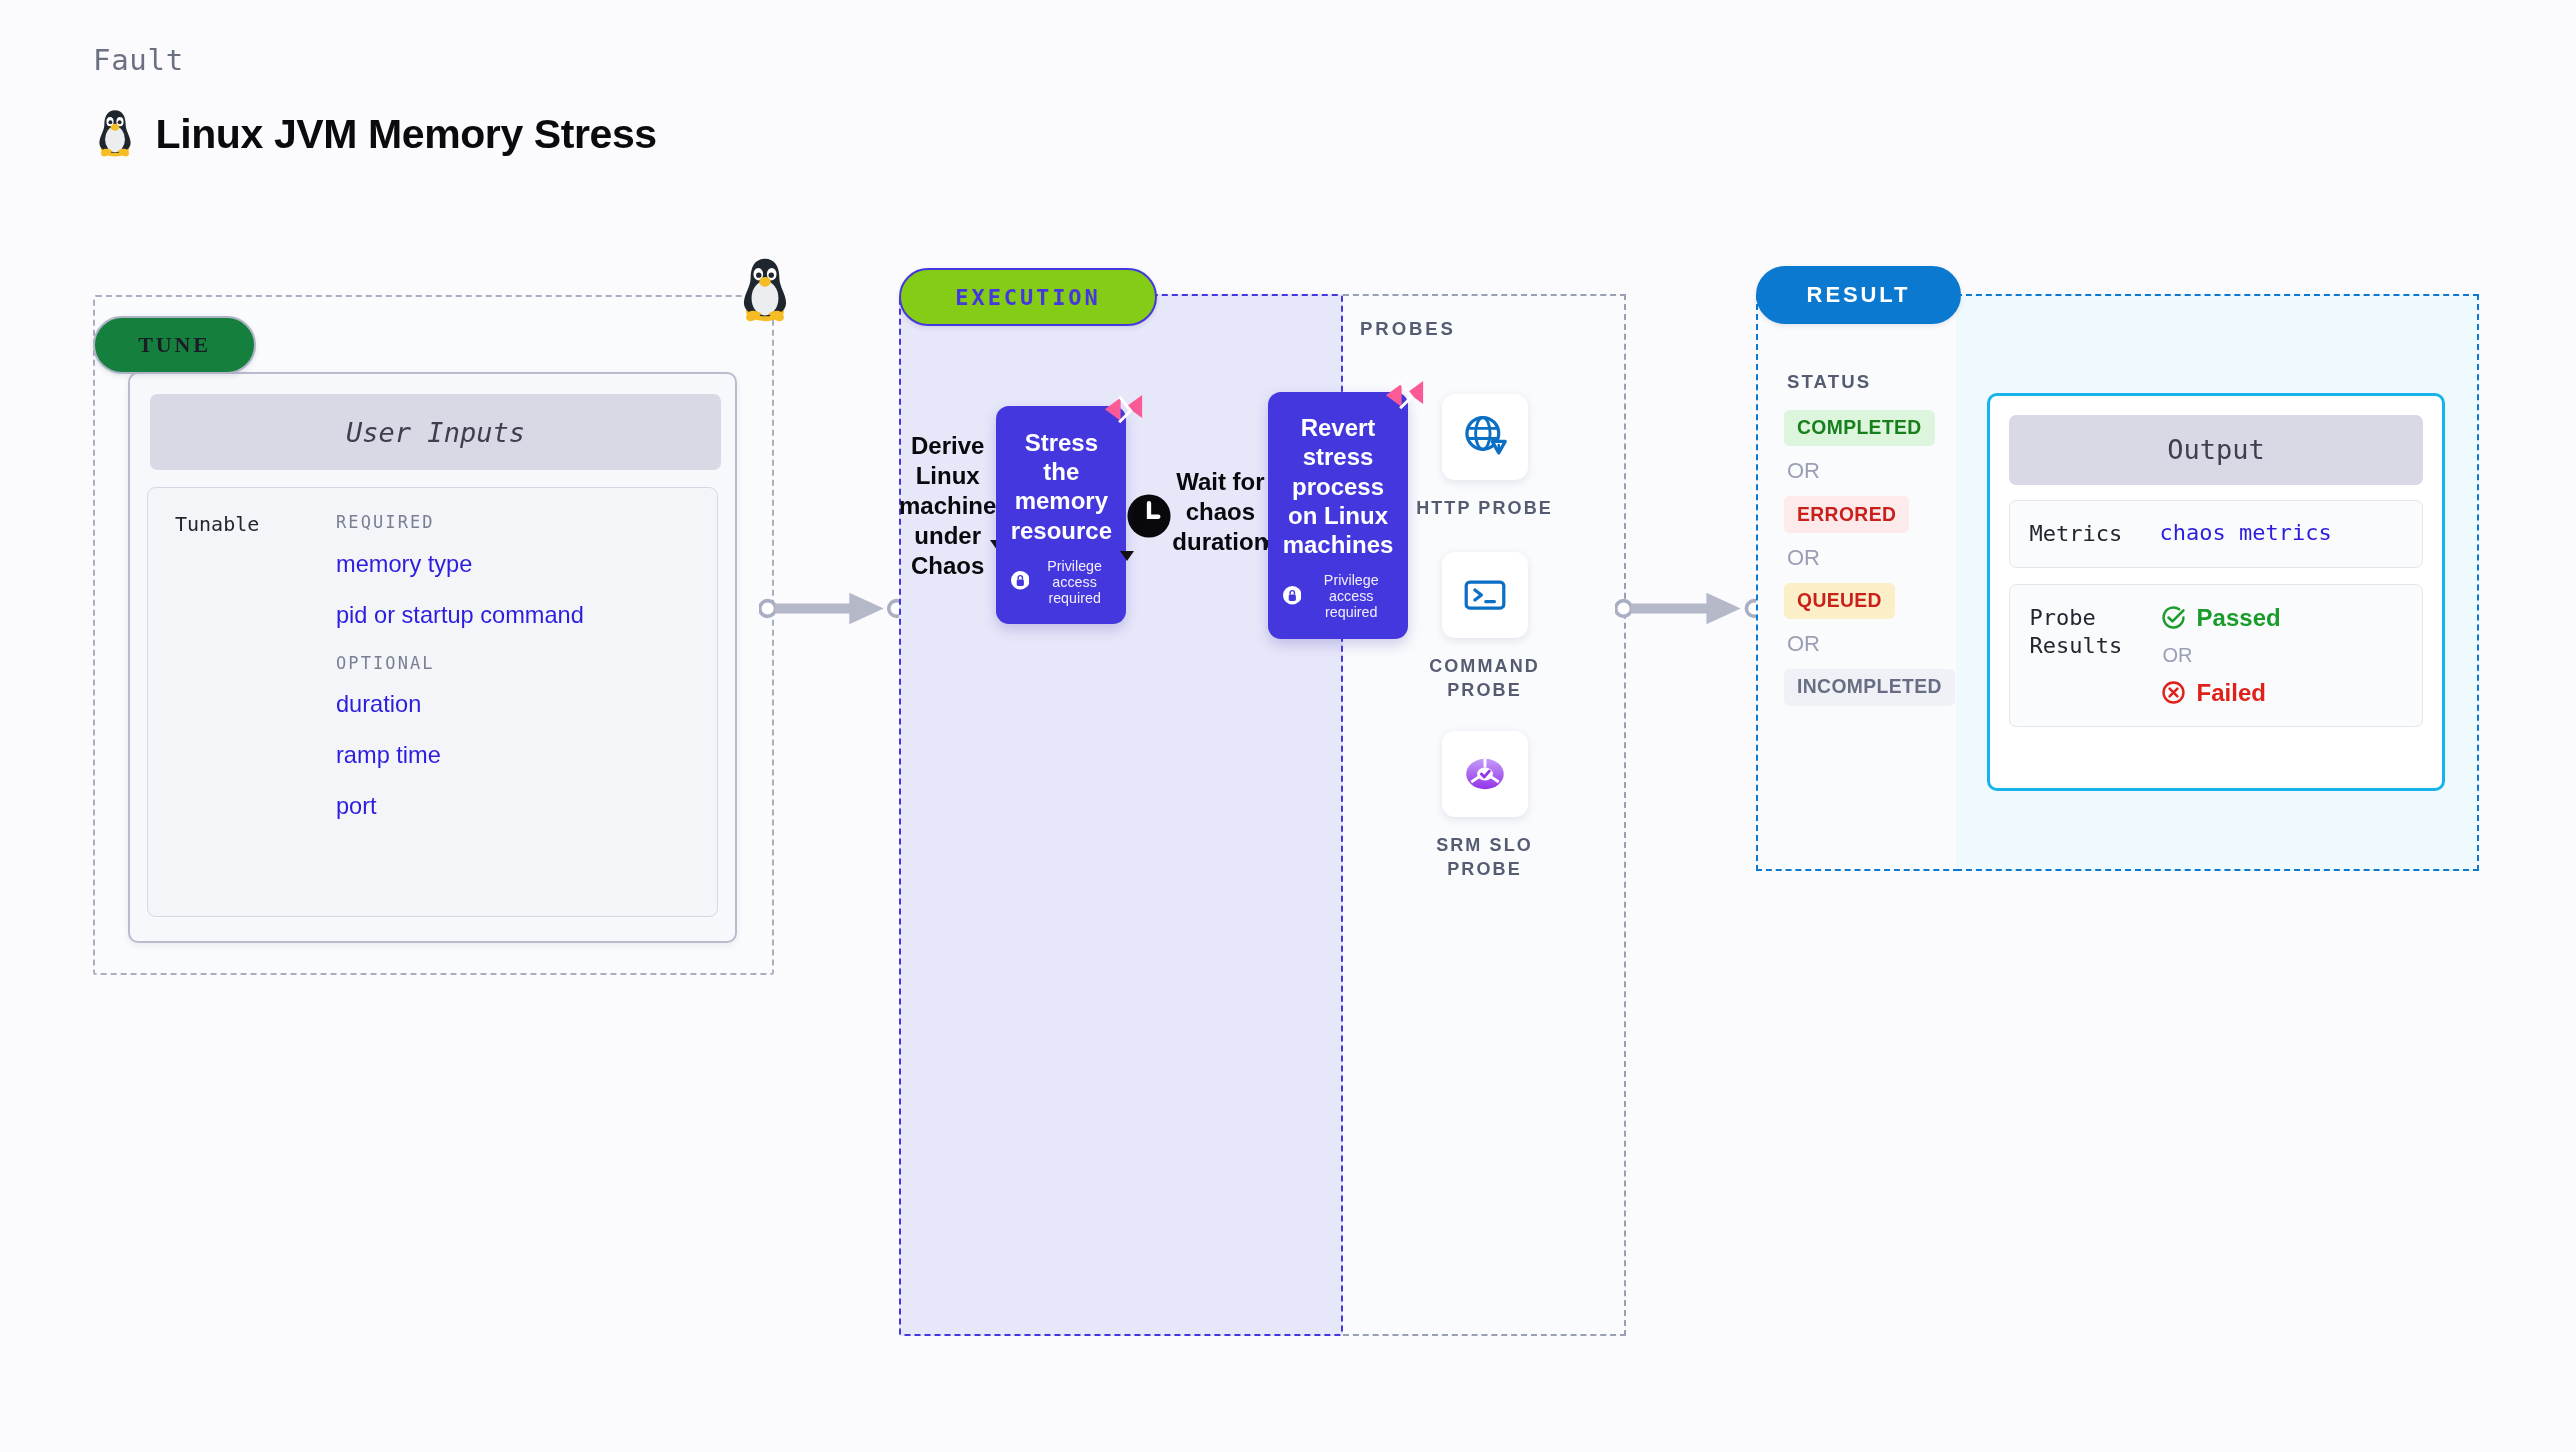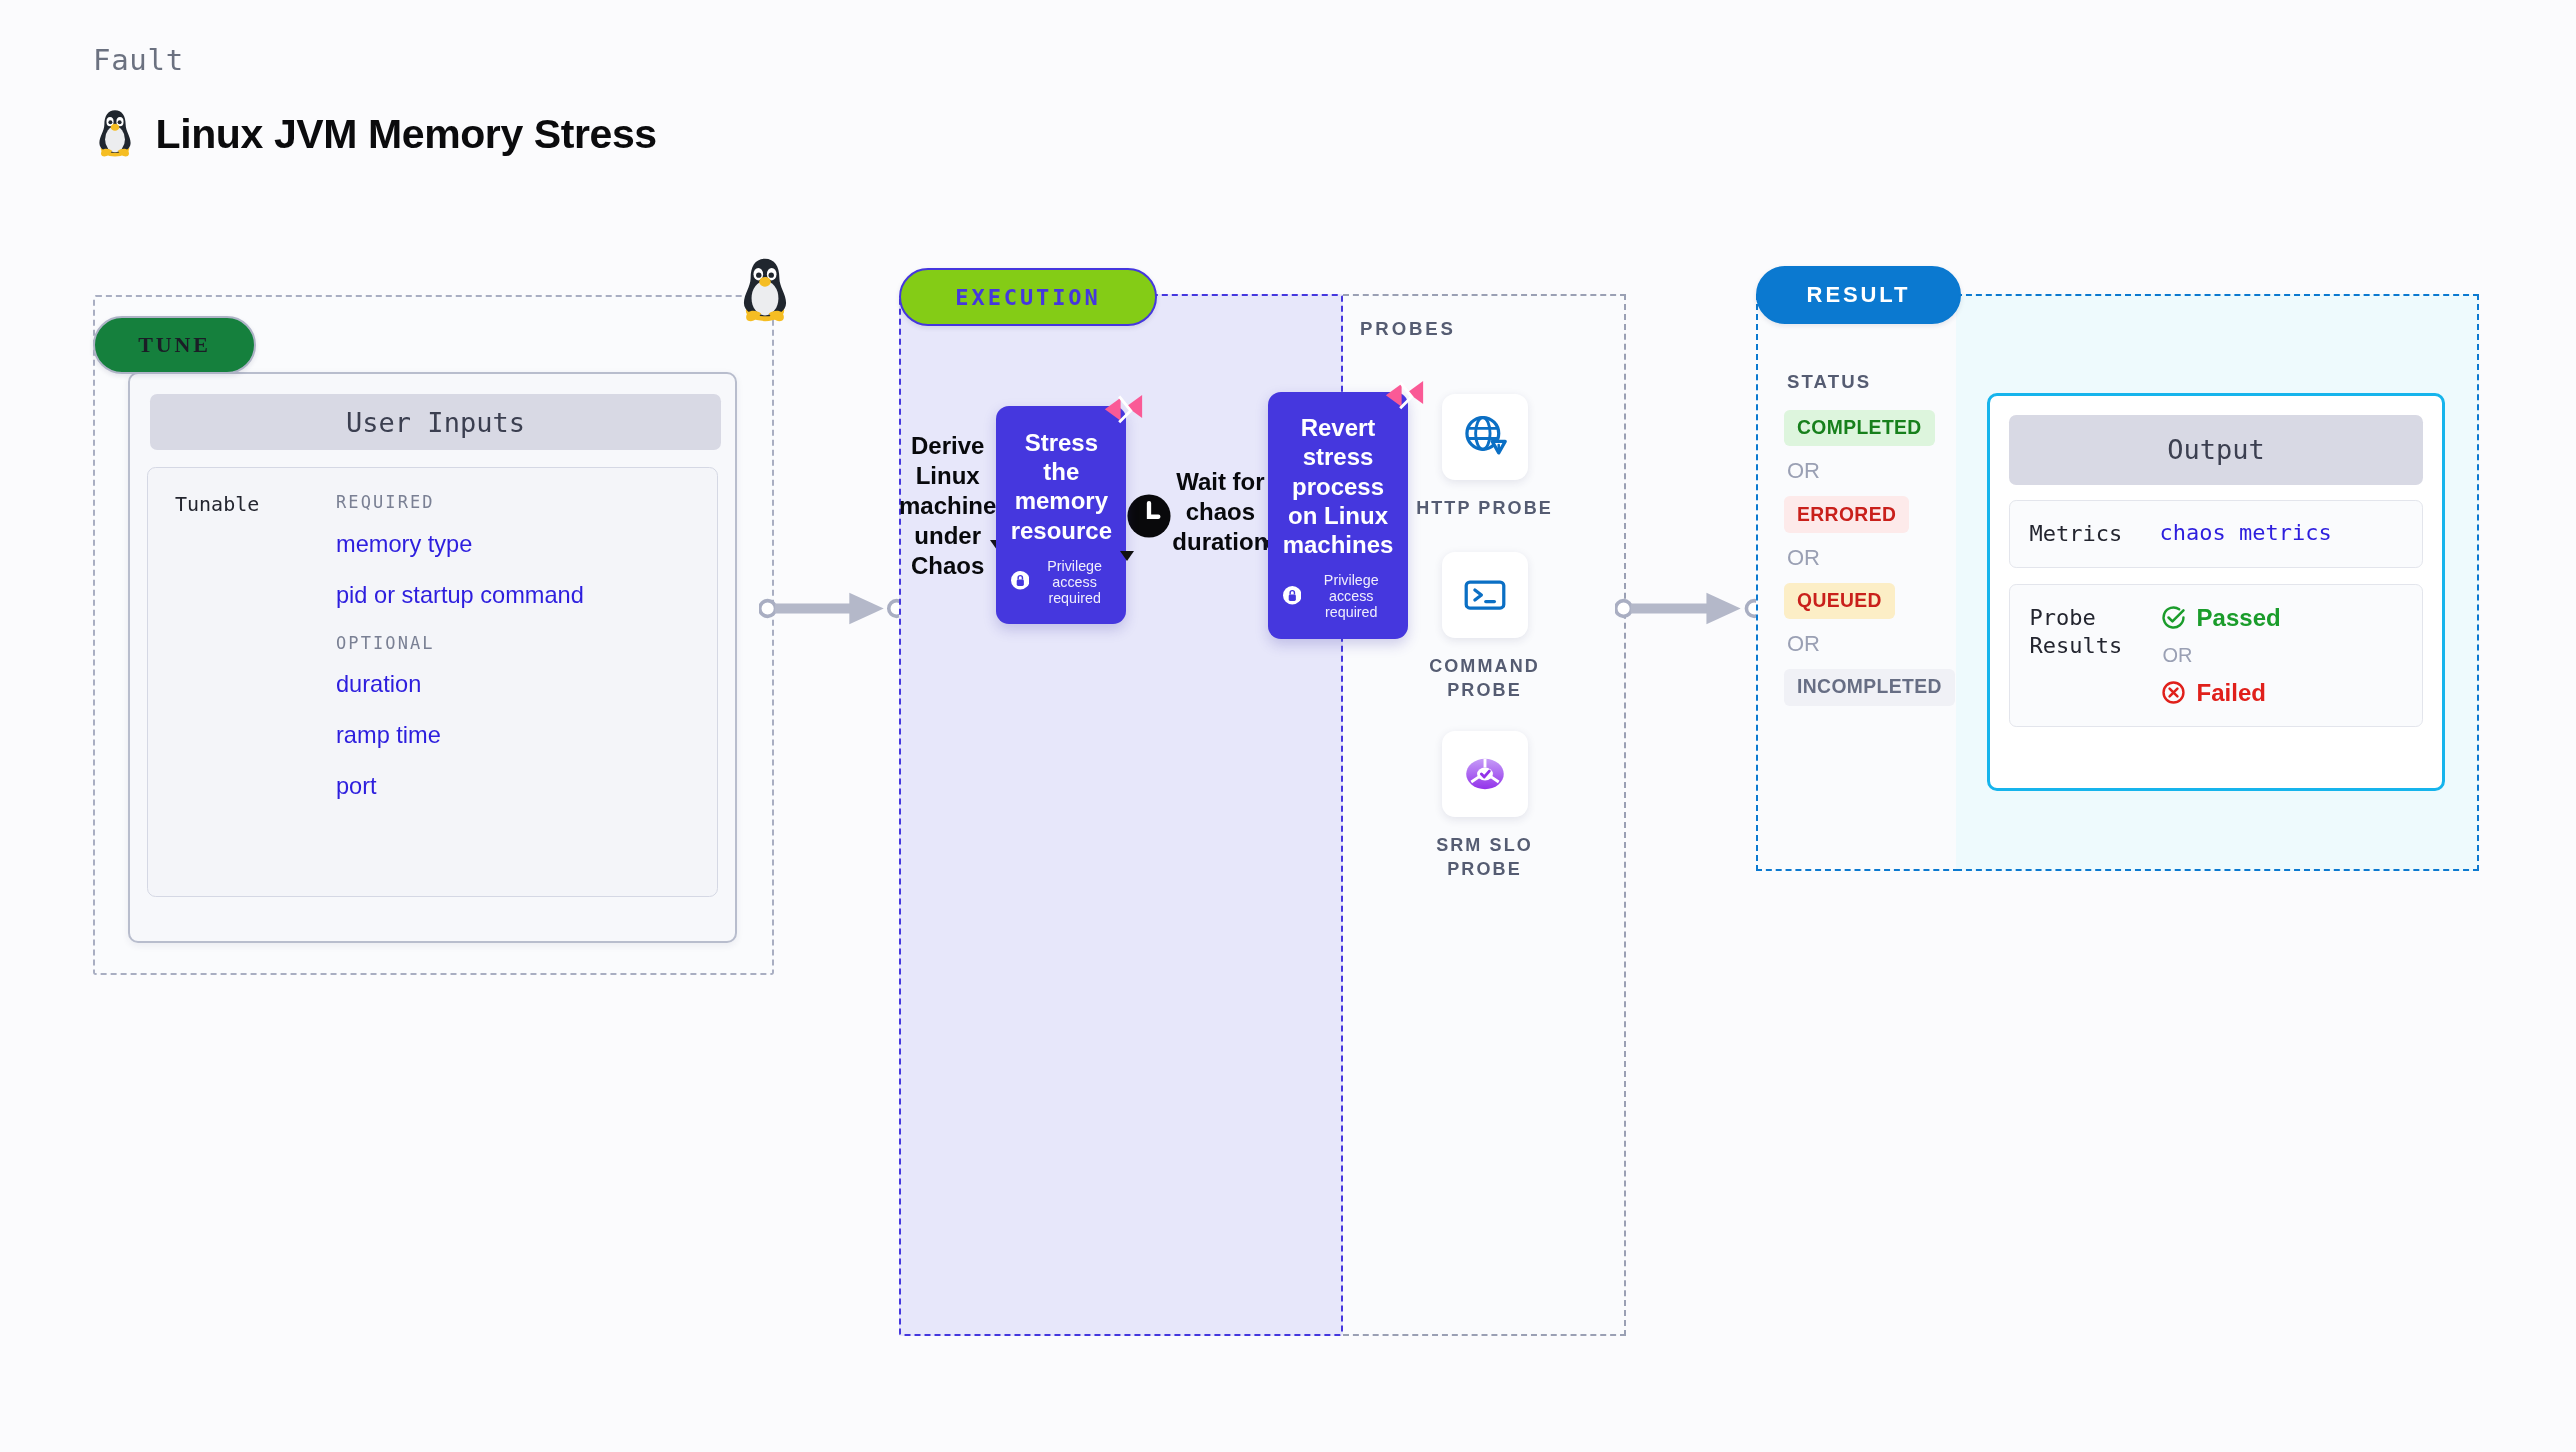--- a/index.html
+++ b/index.html
@@ -91,27 +91,28 @@
     position: absolute;
     left: 128px; top: 372px;
     width: 605px; height: 567px;
     background: #f7f8fb;
     border: 2.1px solid #b8bdcd;
     border-radius: 10px;
     box-shadow: 0 2.1px 7.2px rgba(40,40,80,.07);
   }
   #user-inputs-head {
     margin: 20px 14px 0 20px;
-    height: 56px;
+    height: 76px;
     background: #d8d9e4;
     border-radius: 7.2px;
     display: flex; align-items: center; justify-content: center;
     font-family: "DejaVu Sans Mono", monospace;
     font-size: 27px;
     color: #3b3f50;
+    font-style: italic;
   }
   #tunable-box {
     margin: 17px 17px 0 17px;
     height: 430px;
     background: #f4f5f9;
     border: 1.4px solid #d5d8e4;
     border-radius: 8.6px;
     display: flex;
     padding: 24px 0 0 0;
     box-sizing: border-box;

